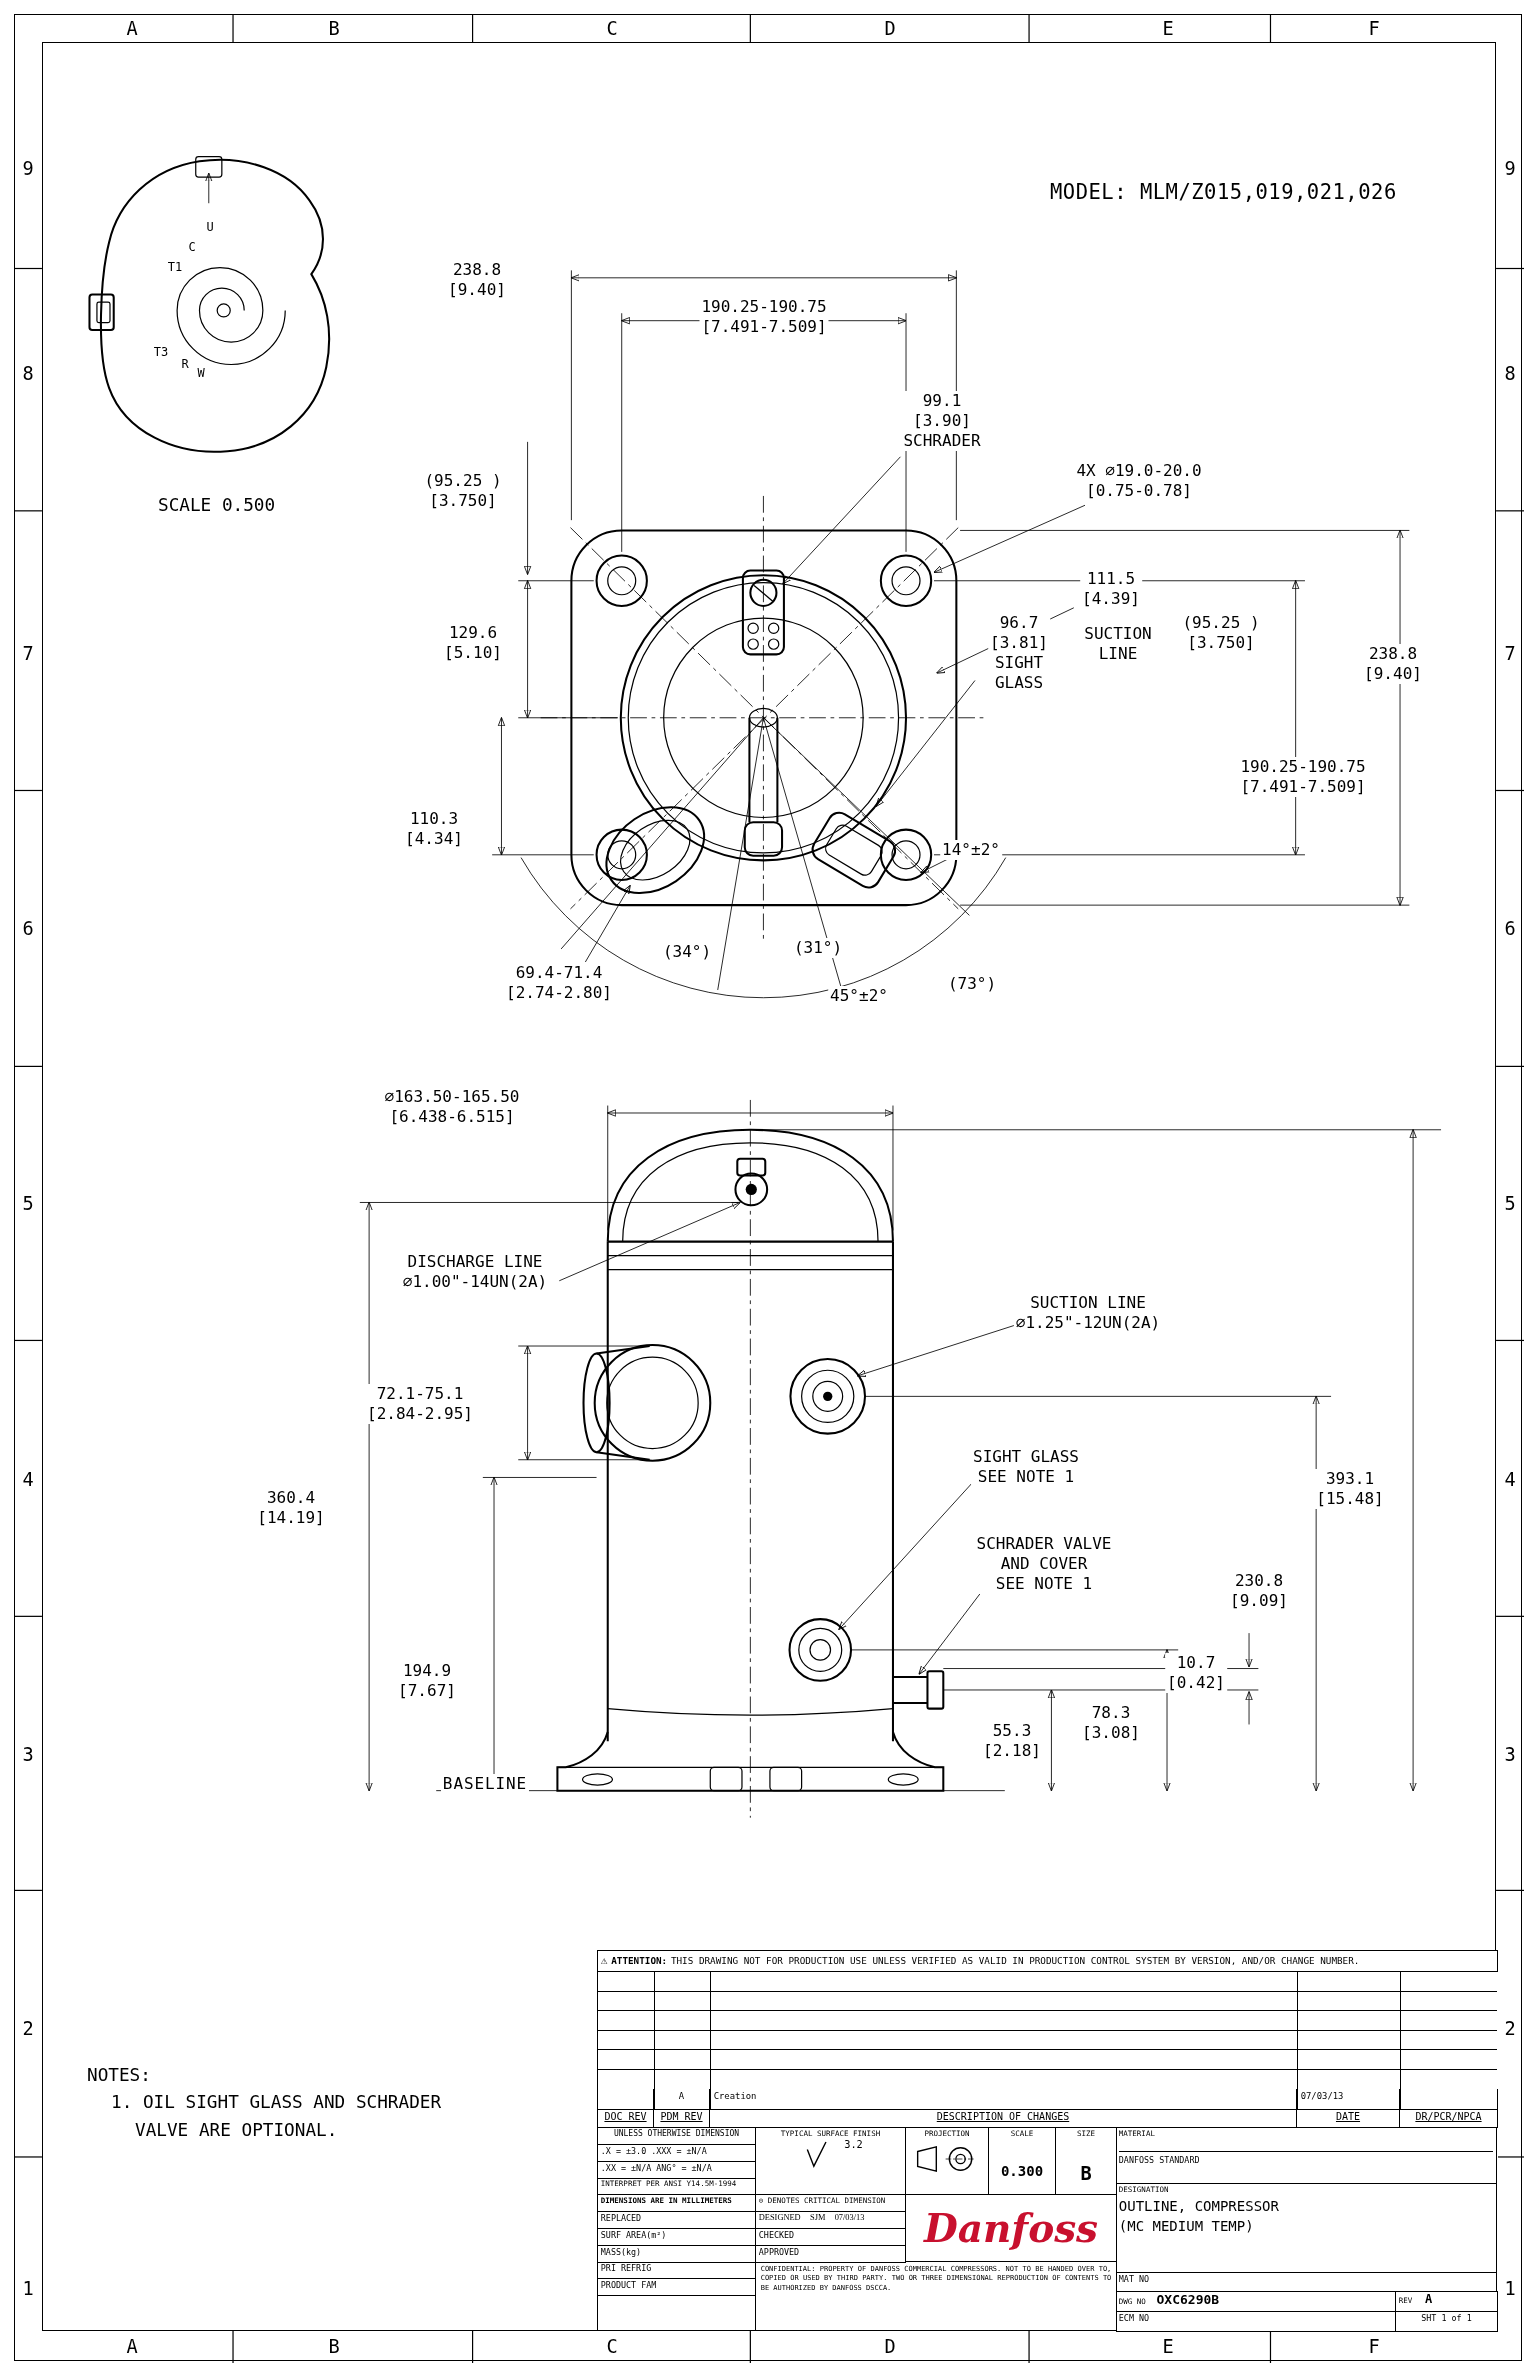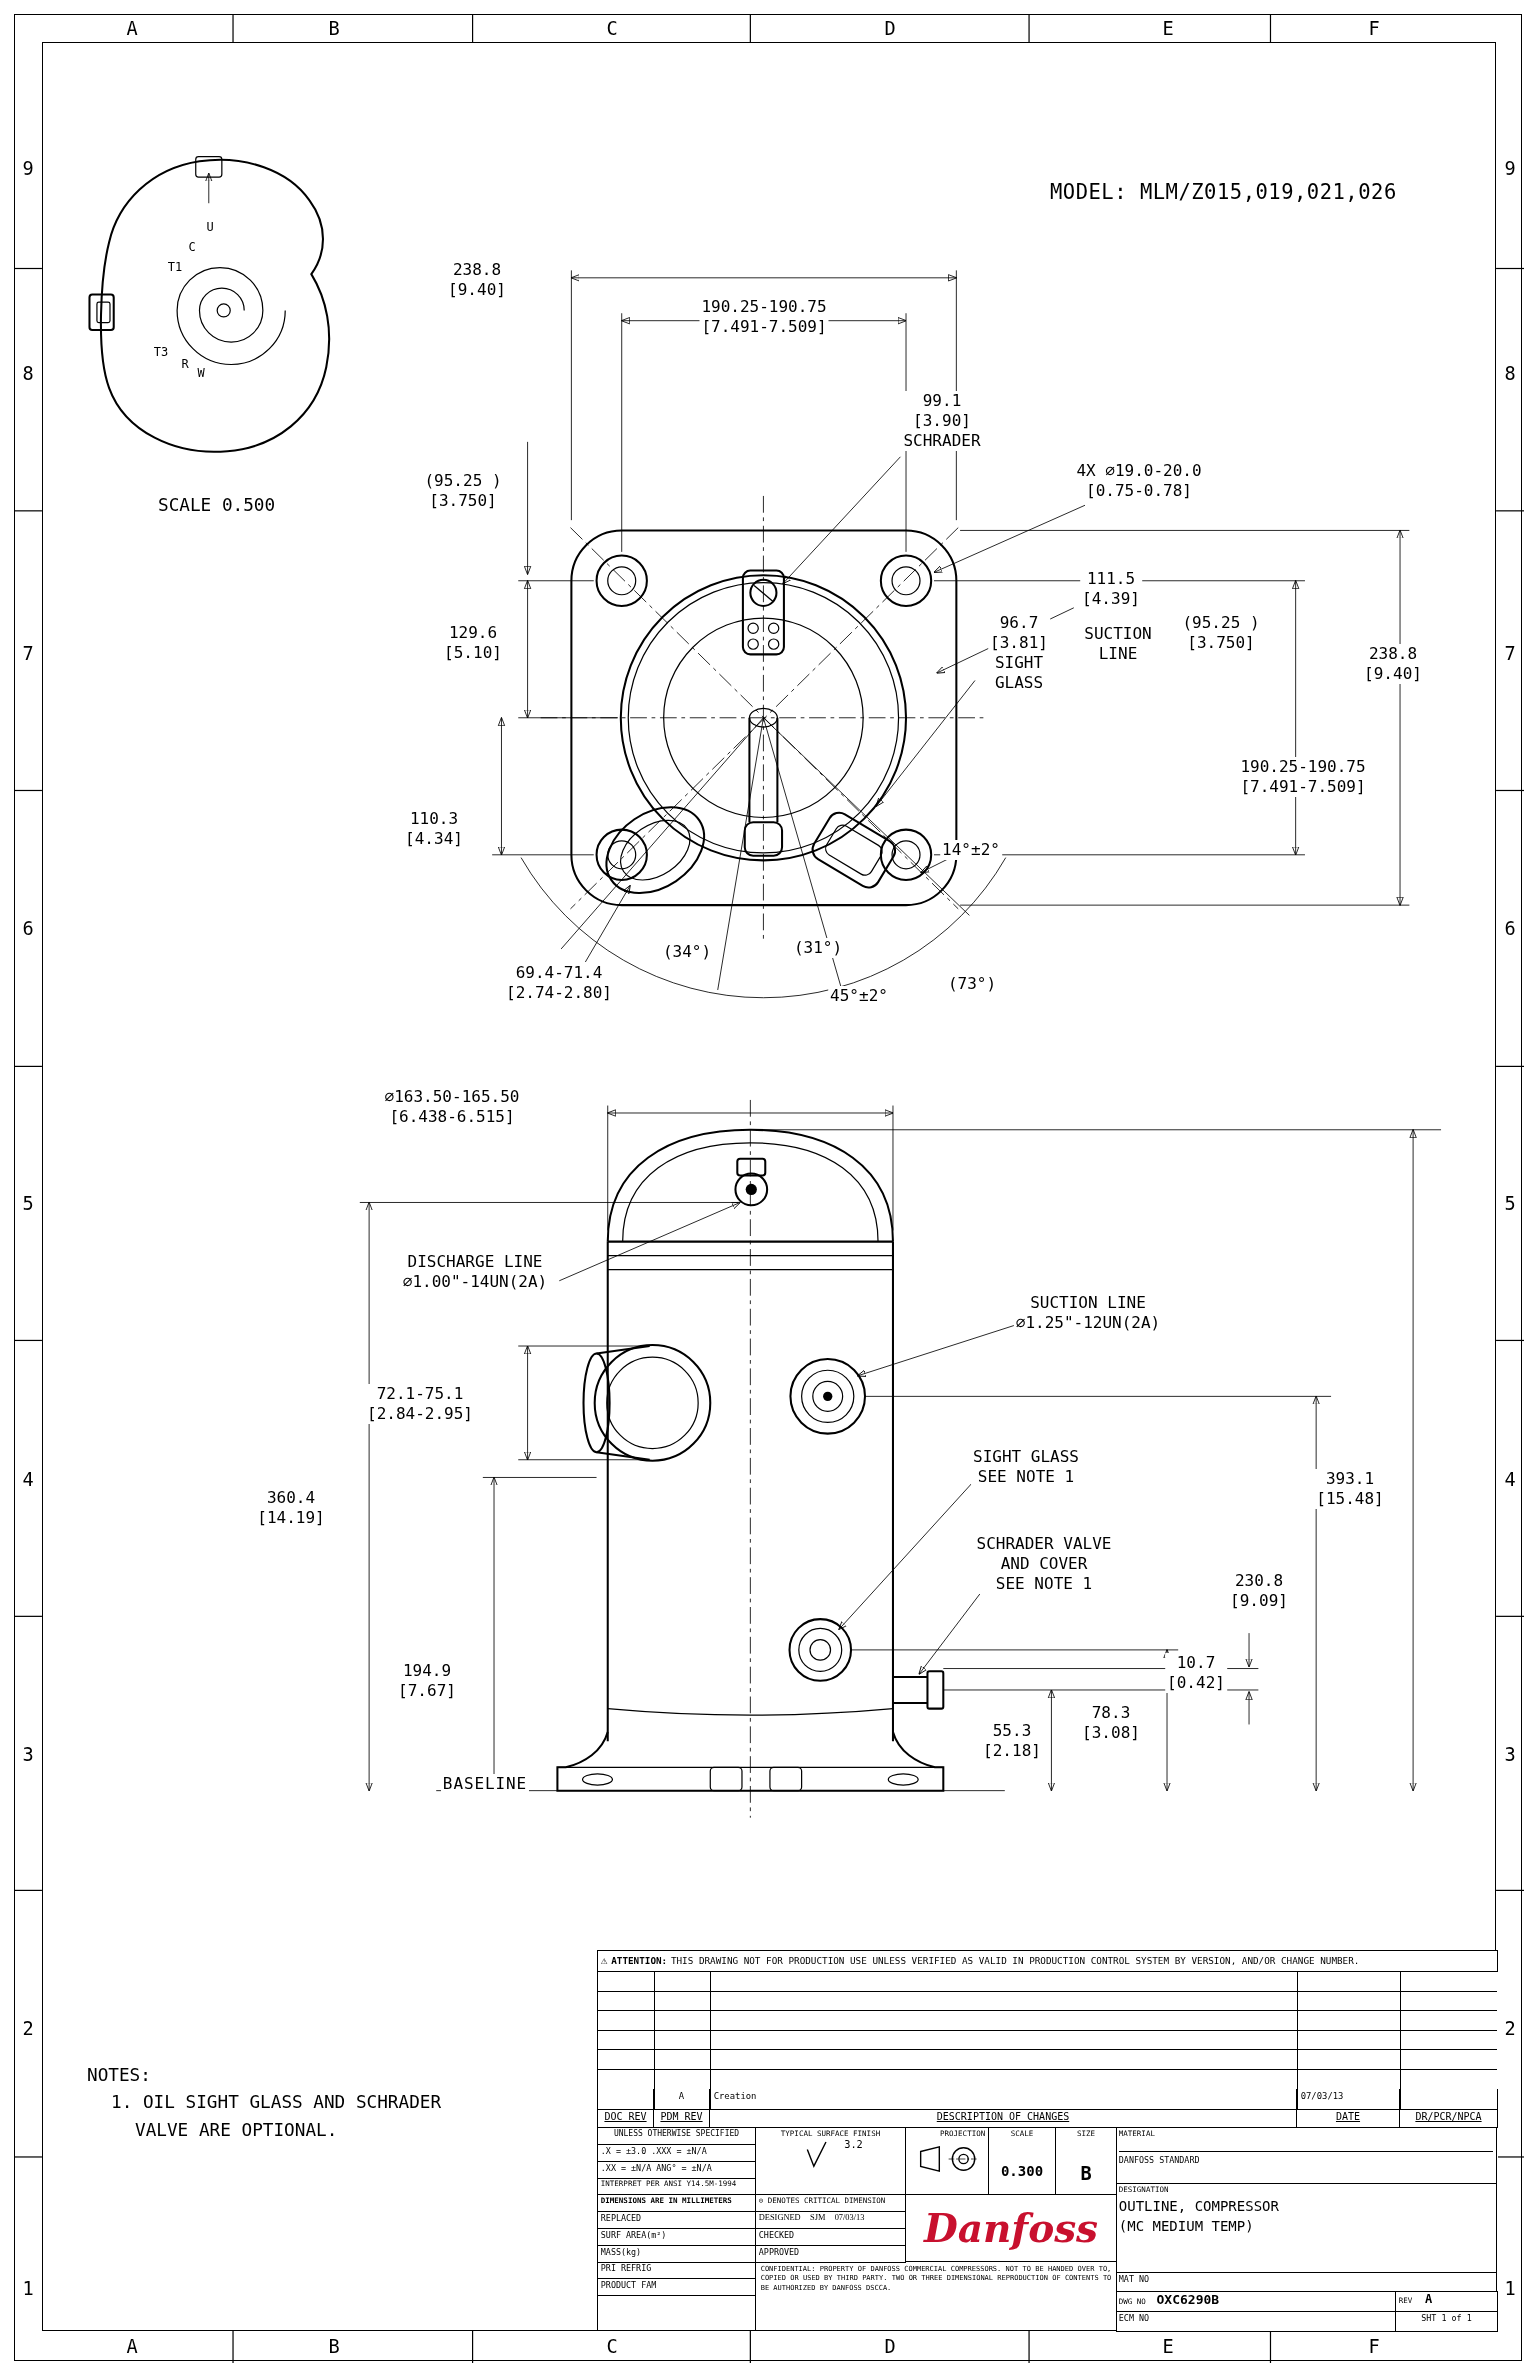--- a/index.html
+++ b/index.html
@@ -377,21 +377,21 @@
     </div>
 
     <div class="revrow revhead" style="top:158px;height:18.6px">
       <span>DOC REV</span>
       <span>PDM REV</span>
       <span>DESCRIPTION OF CHANGES</span>
       <span>DATE</span>
       <span>DR/PCR/NPCA</span>
     </div>
 
-    <div class="tb" style="left:0;top:177px;width:158px;height:17px;font-size:8px;text-align:center">UNLESS OTHERWISE SPECIFIED</div>
+    <div class="tb" style="left:0;top:177px;width:158px;height:17px;font-size:8px;text-align:center">UNLESS OTHERWISE DIMENSION</div>
     <div class="tb" style="left:0;top:194px;width:158px;height:17px">.X = ±3.0    .XXX = ±N/A</div>
     <div class="tb" style="left:0;top:211px;width:158px;height:17px">.XX = ±N/A   ANG° = ±N/A</div>
     <div class="tb" style="left:0;top:227px;width:158px;height:17px;font-size:7.5px">INTERPRET PER ANSI Y14.5M-1994</div>
     <div class="tb" style="left:0;top:244px;width:158px;height:17px;font-size:7.5px;font-weight:bold">DIMENSIONS ARE IN MILLIMETERS</div>
     <div class="tb" style="left:158px;top:244px;width:150px;height:17px;font-size:7.5px">
       <span>⊙</span>
       <span>DENOTES CRITICAL DIMENSION</span>
     </div>
 
     <div class="tb" style="left:0;top:261px;width:158px;height:17px">REPLACED</div>
@@ -411,21 +411,21 @@
     <div class="tb conf" style="left:158px;top:311px;width:361px;height:69px">CONFIDENTIAL: PROPERTY OF DANFOSS COMMERCIAL COMPRESSORS. NOT TO BE HANDED OVER TO, COPIED OR USED BY THIRD PARTY. TWO OR THREE DIMENSIONAL REPRODUCTION OF CONTENTS TO BE AUTHORIZED BY DANFOSS DSCCA.</div>
 
     <div class="tb" style="left:158px;top:177px;width:150px;height:67px;text-align:center">
       <span class="lab">TYPICAL SURFACE FINISH</span>
       <svg width="41" height="30" viewBox="0 0 44 32" style="margin-top:1.9px">
         <path d="M 10,10 L 17,28 L 30,2" stroke="#000" fill="none" stroke-width="1.5"></path>
       </svg>
       <span style="font-size:10.3px;vertical-align:top">3.2</span>
     </div>
 
-    <div class="tb" style="left:308px;top:177px;width:83px;height:67px;text-align:right">
+    <div class="tb" style="left:308px;top:177px;width:83px;height:67px;text-align:center">
       <span class="lab">PROJECTION</span>
       <svg width="69" height="34" viewBox="0 0 74 36" style="margin-top:3.7px">
         <g fill="none" stroke="#000" stroke-width="1.5">
           <path d="M 5,10 L 25,5 L 25,31 L 5,26 Z"></path>
           <circle cx="51" cy="18" r="12"></circle>
           <circle cx="51" cy="18" r="5"></circle>
           <line x1="35" y1="18" x2="67" y2="18" stroke-width="0.8" stroke-dasharray="6 2 2 2"></line>
         </g>
       </svg>
     </div>

